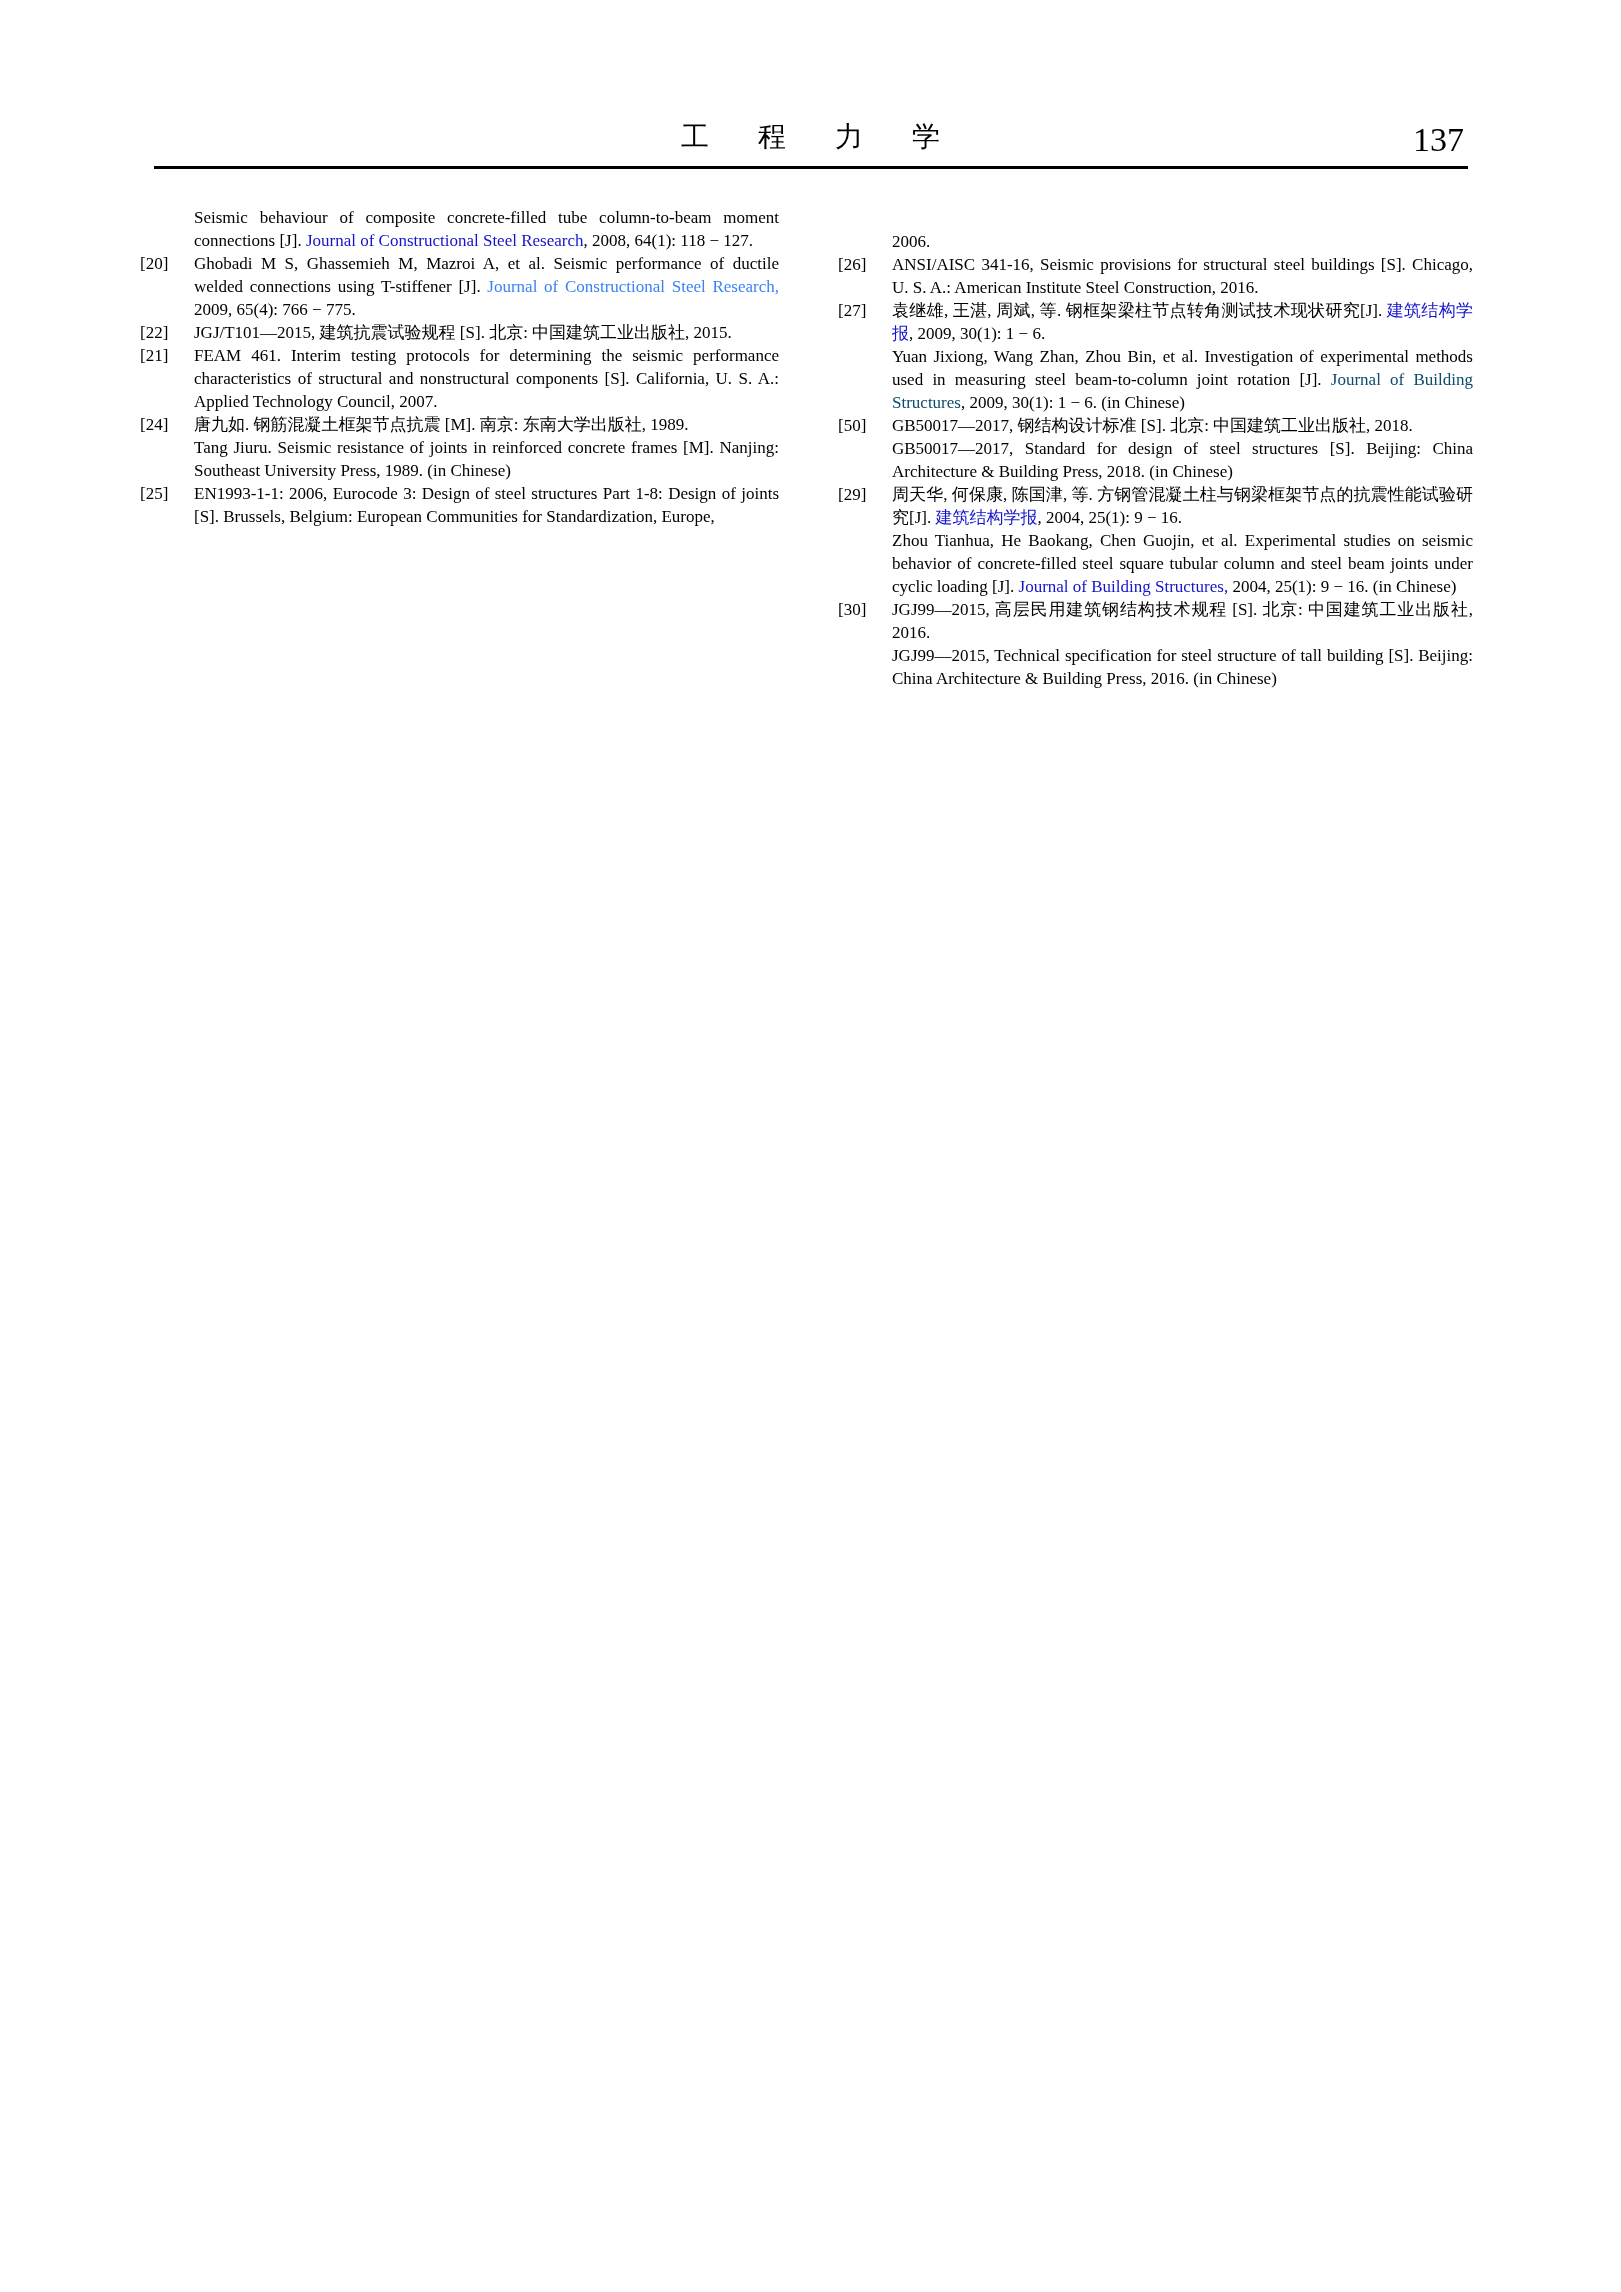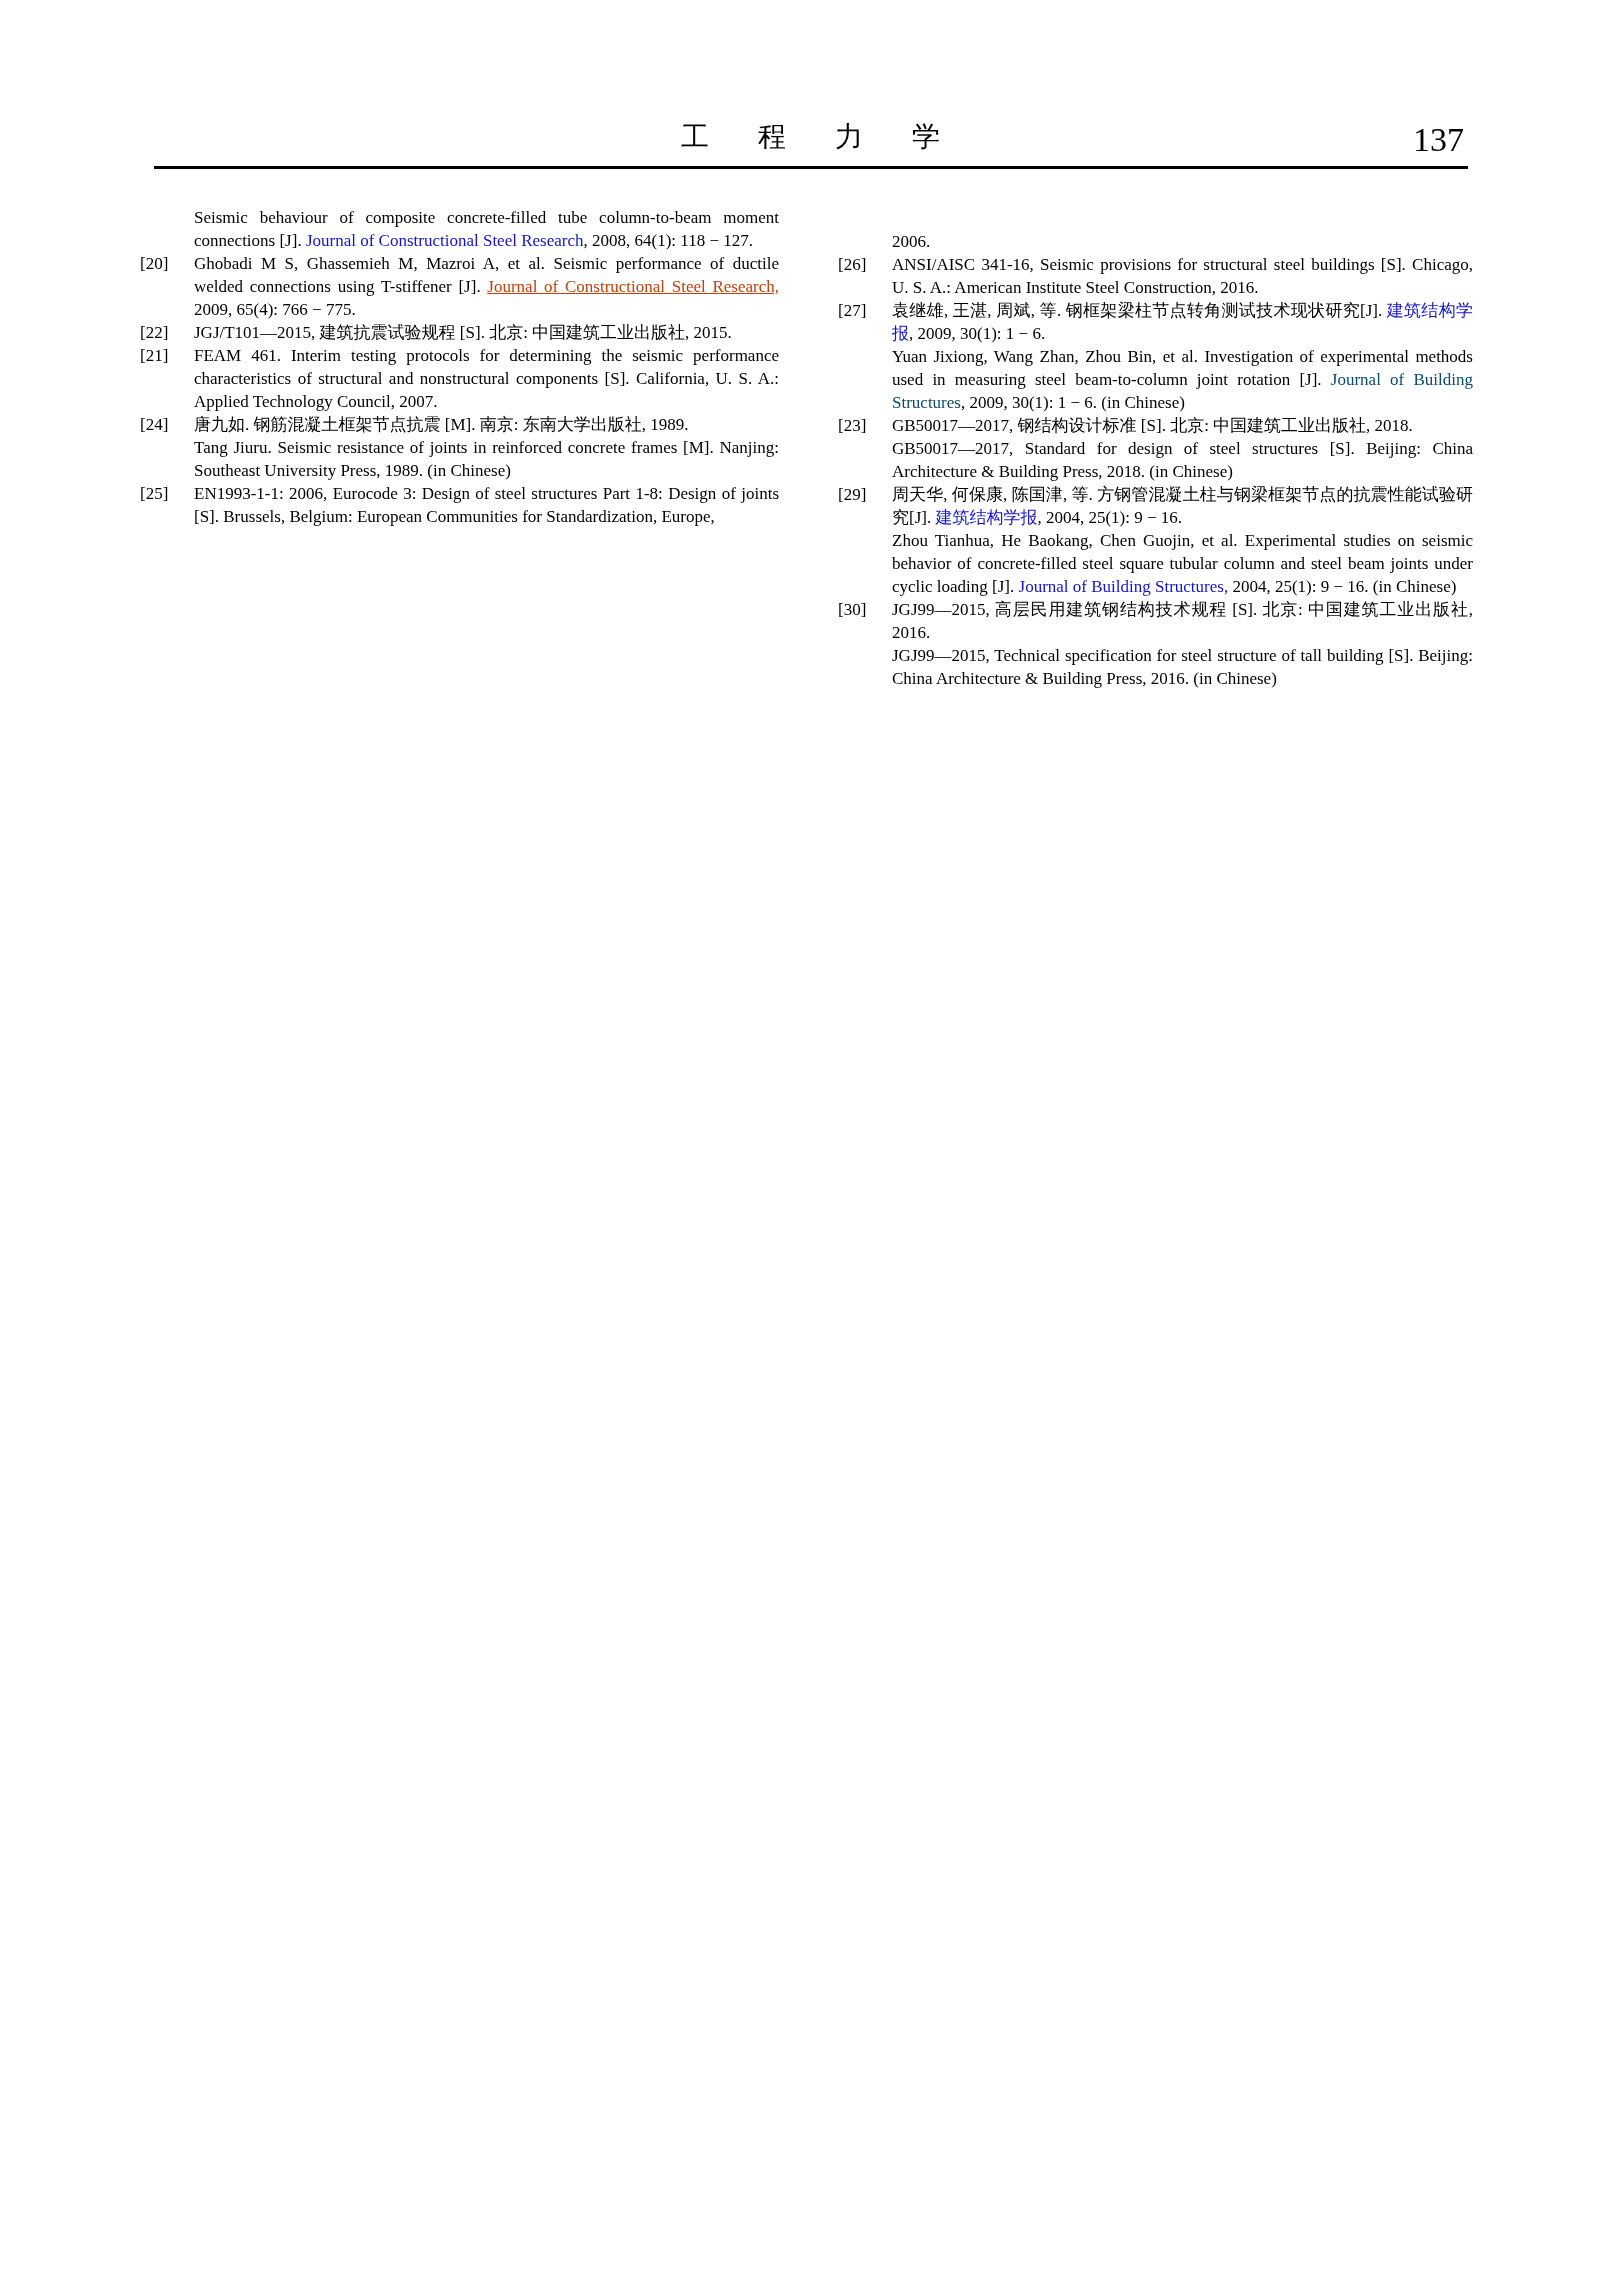--- a/index.html
+++ b/index.html
@@ -91,21 +91,21 @@
 
   <div class="header-rule"></div>
 
   <div class="col col-left">
       <div class="ref">
         <span class="ref-label"></span>
         <p><span>Seismic behaviour of composite concrete-filled tube column-to-beam moment connections [J]. </span><span class="link" style="color: rgb(20, 20, 204);">Journal of Constructional Steel Research</span><span>, 2008, 64(1): 118 − 127.</span></p>
       </div>
       <div class="ref">
         <span class="ref-label">[20]</span>
-        <p><span>Ghobadi M S, Ghassemieh M, Mazroi A, et al. Seismic performance of ductile welded connections using T-stiffener [J]. </span><span class="link" style="color: #c2410c; text-decoration: underline;">Journal of Constructional Steel Research,</span><span> 2009, 65(4): 766 − 775.</span></p>
+        <p><span>Ghobadi M S, Ghassemieh M, Mazroi A, et al. Seismic performance of ductile welded connections using T-stiffener [J]. </span><span class="link" style="color: #3b82f6;">Journal of Constructional Steel Research,</span><span> 2009, 65(4): 766 − 775.</span></p>
       </div>
       <div class="ref">
         <span class="ref-label">[22]</span>
         <p><span>JGJ/T101—2015, 建筑抗震试验规程 [S]. 北京: 中国建筑工业出版社, 2015.</span></p>
       </div>
       <div class="ref">
         <span class="ref-label">[21]</span>
         <p><span>FEAM 461. Interim testing protocols for determining the seismic performance characteristics of structural and nonstructural components [S]. California, U. S. A.: Applied Technology Council, 2007.</span></p>
       </div>
       <div class="ref">
@@ -127,21 +127,21 @@
       <div class="ref">
         <span class="ref-label">[26]</span>
         <p><span>ANSI/AISC 341-16, Seismic provisions for structural steel buildings [S]. Chicago, U. S. A.: American Institute Steel Construction, 2016.</span></p>
       </div>
       <div class="ref">
         <span class="ref-label">[27]</span>
         <p><span>袁继雄, 王湛, 周斌, 等. 钢框架梁柱节点转角测试技术现状研究[J]. </span><span class="link" style="color: rgb(20, 20, 204);">建筑结构学报</span><span>, 2009, 30(1): 1 − 6.</span></p>
         <p><span>Yuan Jixiong, Wang Zhan, Zhou Bin, et al. Investigation of experimental methods used in measuring steel beam-to-column joint rotation [J]. </span><span class="link" style="color: #0c4a6e;">Journal of Building Structures</span><span>, 2009, 30(1): 1 − 6. (in Chinese)</span></p>
       </div>
       <div class="ref">
-        <span class="ref-label">[23]</span>
+        <span class="ref-label">[50]</span>
         <p><span>GB50017—2017, 钢结构设计标准 [S]. 北京: 中国建筑工业出版社, 2018.</span></p>
         <p><span>GB50017—2017, Standard for design of steel structures [S]. Beijing: China Architecture &amp; Building Press, 2018. (in Chinese)</span></p>
       </div>
       <div class="ref">
         <span class="ref-label">[29]</span>
         <p><span>周天华, 何保康, 陈国津, 等. 方钢管混凝土柱与钢梁框架节点的抗震性能试验研究[J]. </span><span class="link" style="color: rgb(20, 20, 204);">建筑结构学报</span><span>, 2004, 25(1): 9 − 16.</span></p>
         <p><span>Zhou Tianhua, He Baokang, Chen Guojin, et al. Experimental studies on seismic behavior of concrete-filled steel square tubular column and steel beam joints under cyclic loading [J]. </span><span class="link" style="color: rgb(20, 20, 204);">Journal of Building Structures,</span><span> 2004, 25(1): 9 − 16. (in Chinese)</span></p>
       </div>
       <div class="ref">
         <span class="ref-label">[30]</span>

